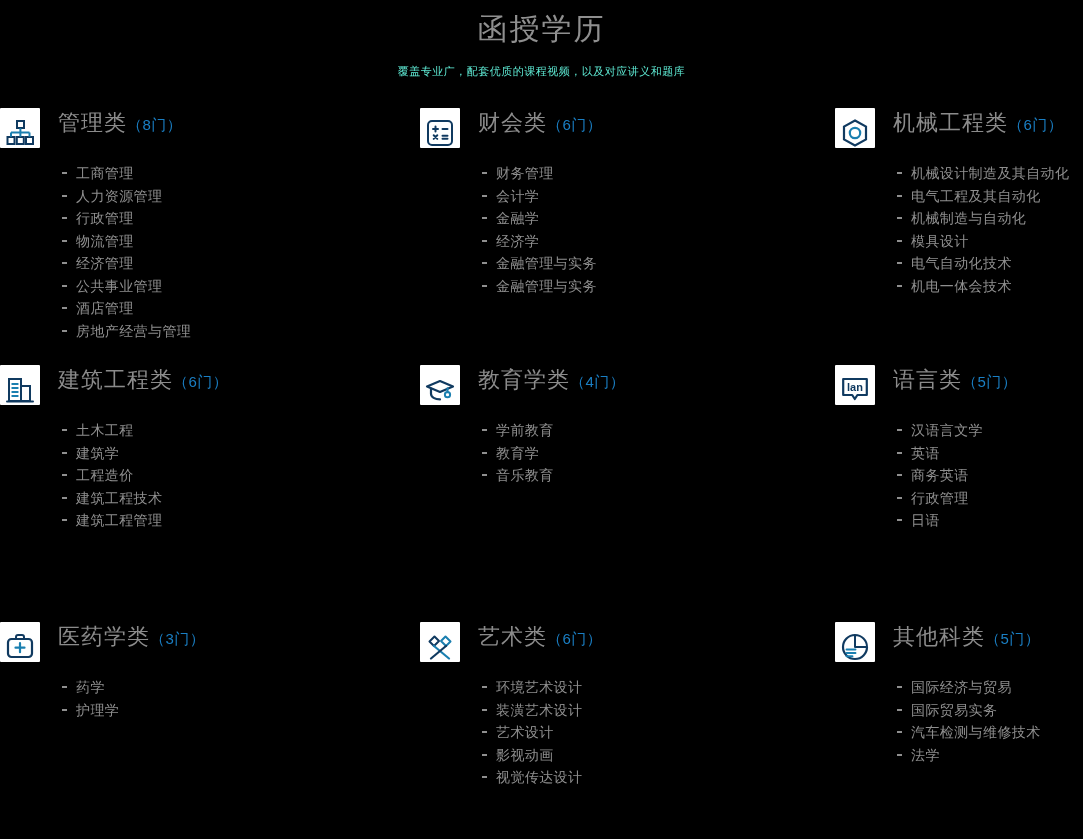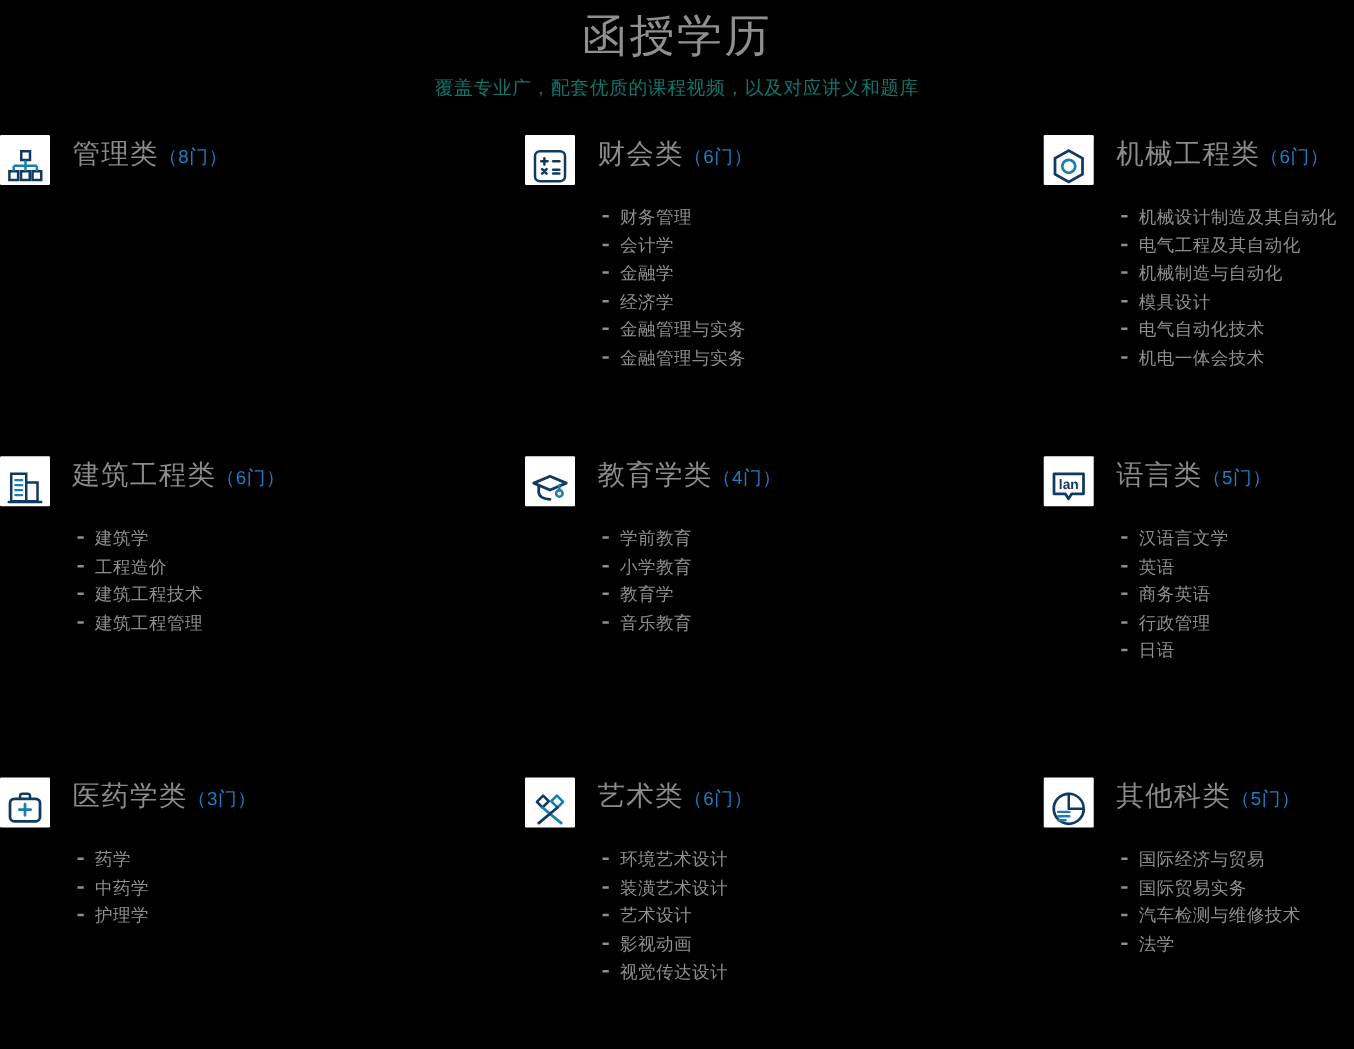--- a/index.html
+++ b/index.html
@@ -21,32 +21,32 @@
     position: relative;
     background: #000000;
   }
 
   
   .header {
     text-align: center;
     padding-top: 4px;
   }
   .page-title {
-    font-size: 36px;
+    font-size: 30px;
     line-height: 38px;
     color: #8f8f8f;
     font-weight: 400;
     letter-spacing: 2px;
     margin: 0;
     padding-top: 6px;
   }
   .page-subtitle {
-    font-size: 15px;
+    font-size: 11px;
     line-height: 22px;
-    color: #0f766e;
+    color: #5eead4;
     margin: 0;
     padding-top: 12px;
     letter-spacing: 0.5px;
   }
 
   
   .grid {
     margin-top: 26px;
     display: grid;
     grid-template-columns: 420px 415px 248px;
@@ -147,20 +147,30 @@
               <rect x="11.8" y="19" width="7" height="7" fill="none" stroke="#103a60" stroke-width="2"></rect>
               <rect x="21" y="19" width="7" height="7" fill="none" stroke="#103a60" stroke-width="2"></rect>
               <path d="M15.4 10.3 L15.4 14.6 M6 14.6 L24.5 14.6 M6 14.6 L6 18.8 M15.4 14.6 L15.4 18.8 M24.5 14.6 L24.5 18.8" stroke="#1a7fb0" stroke-width="2" fill="none"></path>
             </svg>
           </div>
           <div class="cat-title-wrap">
             <span class="cat-title">管理类</span>
             <span class="cat-count">（8门）</span>
           </div>
         </div>
+        <ul class="cat-list">
+          <li>工商管理</li>
+          <li>人力资源管理</li>
+          <li>行政管理</li>
+          <li>物流管理</li>
+          <li>经济管理</li>
+          <li>公共事业管理</li>
+          <li>酒店管理</li>
+          <li>房地产经营与管理</li>
+        </ul>
       </div>
       <div class="cat col-2">
         <div class="cat-head">
           <div class="icon-tile">
             <svg width="30" height="30" viewBox="0 0 30 30">
               <rect x="3" y="3" width="24" height="24" rx="4" fill="none" stroke="#103a60" stroke-width="2"></rect>
               <path d="M8 11 h5 M10.5 8.5 v5" stroke="#103a60" stroke-width="2" stroke-linecap="round"></path>
               <path d="M17.5 11 h5" stroke="#103a60" stroke-width="2" stroke-linecap="round"></path>
               <path d="M8.7 17.3 l3.6 3.6 M12.3 17.3 l-3.6 3.6" stroke="#103a60" stroke-width="2" stroke-linecap="round"></path>
               <path d="M17.5 17.8 h5 M17.5 20.8 h5" stroke="#103a60" stroke-width="2" stroke-linecap="round"></path>
@@ -211,20 +221,21 @@
               <path d="M7.2 9 h5.6 M7.2 13 h5.6 M7.2 17 h5.6 M7.2 21 h5.6" stroke="#1a7fb0" stroke-width="1.8" stroke-linecap="round"></path>
               <path d="M2 26.5 h26" stroke="#103a60" stroke-width="2" stroke-linecap="round"></path>
             </svg>
           </div>
           <div class="cat-title-wrap">
             <span class="cat-title">建筑工程类</span>
             <span class="cat-count">（6门）</span>
           </div>
         </div>
         <ul class="cat-list">
+          <li>土木工程</li>
           <li>建筑学</li>
           <li>工程造价</li>
           <li>建筑工程技术</li>
           <li>建筑工程管理</li>
         </ul>
       </div>
       <div class="cat col-2">
         <div class="cat-head">
           <div class="icon-tile">
             <svg width="30" height="30" viewBox="0 0 30 30">
@@ -234,21 +245,20 @@
               <circle cx="22.5" cy="19.7" r="2.6" fill="none" stroke="#1a7fb0" stroke-width="2"></circle>
             </svg>
           </div>
           <div class="cat-title-wrap">
             <span class="cat-title">教育学类</span>
             <span class="cat-count">（4门）</span>
           </div>
         </div>
         <ul class="cat-list">
           <li>学前教育</li>
-          <li>小学教育</li>
           <li>教育学</li>
           <li>音乐教育</li>
         </ul>
       </div>
       <div class="cat col-3">
         <div class="cat-head">
           <div class="icon-tile">
             <svg width="30" height="30" viewBox="0 0 30 30">
               <path d="M3.2 4 h23.6 v16 h-9.4 l-2.6 4 -2.6 -4 h-9 z" fill="none" stroke="#103a60" stroke-width="2.2" stroke-linejoin="round"></path>
               <text x="15" y="16.2" font-family="Liberation Sans, sans-serif" font-size="11" font-weight="bold" fill="#103a60" text-anchor="middle">lan</text>
@@ -276,21 +286,20 @@
               <path d="M15 11.2 v9 M10.5 15.7 h9" stroke="#1a7fb0" stroke-width="2.2" stroke-linecap="round"></path>
             </svg>
           </div>
           <div class="cat-title-wrap">
             <span class="cat-title">医药学类</span>
             <span class="cat-count">（3门）</span>
           </div>
         </div>
         <ul class="cat-list">
           <li>药学</li>
-          <li>中药学</li>
           <li>护理学</li>
         </ul>
       </div>
       <div class="cat col-2">
         <div class="cat-head">
           <div class="icon-tile">
             <svg width="30" height="30" viewBox="0 0 30 30">
               <path d="M4.5 9.5 L9.5 4.5 L14 9 L9 14 Z" fill="none" stroke="#103a60" stroke-width="2" stroke-linejoin="round"></path>
               <path d="M9 14 L24 26.5" stroke="#1a7fb0" stroke-width="2.2" stroke-linecap="round"></path>
               <path d="M25.5 9.5 L20.5 4.5 L16 9 L21 14 Z" fill="none" stroke="#1a7fb0" stroke-width="2" stroke-linejoin="round"></path>

